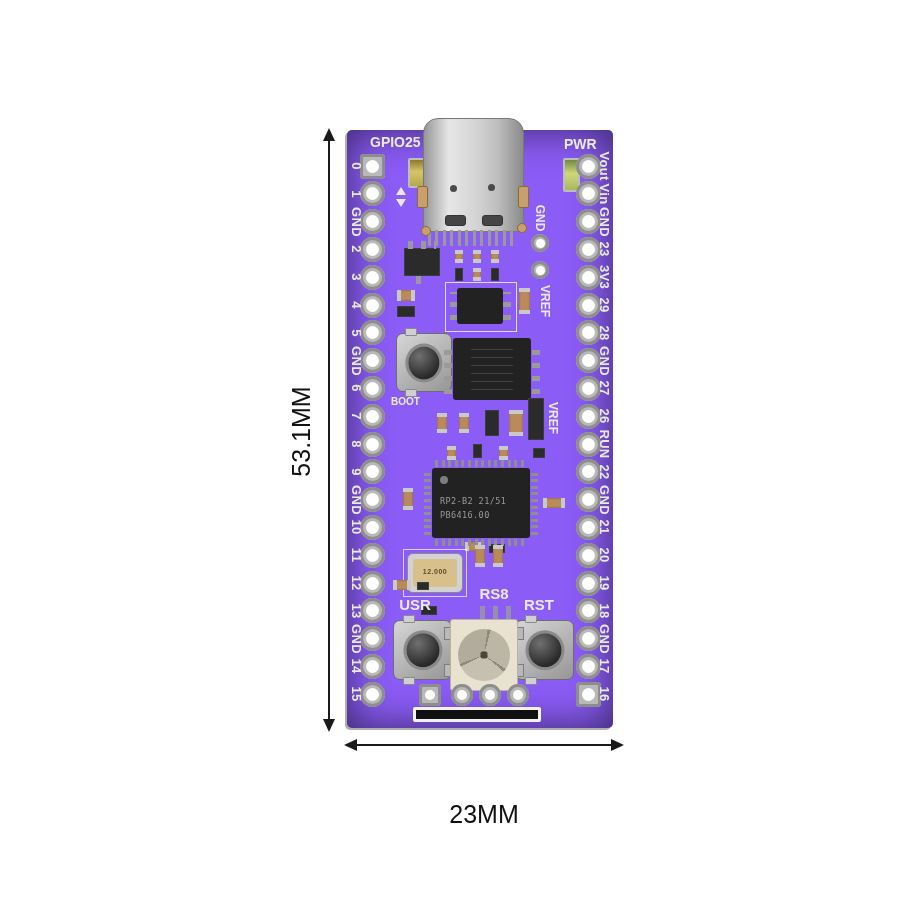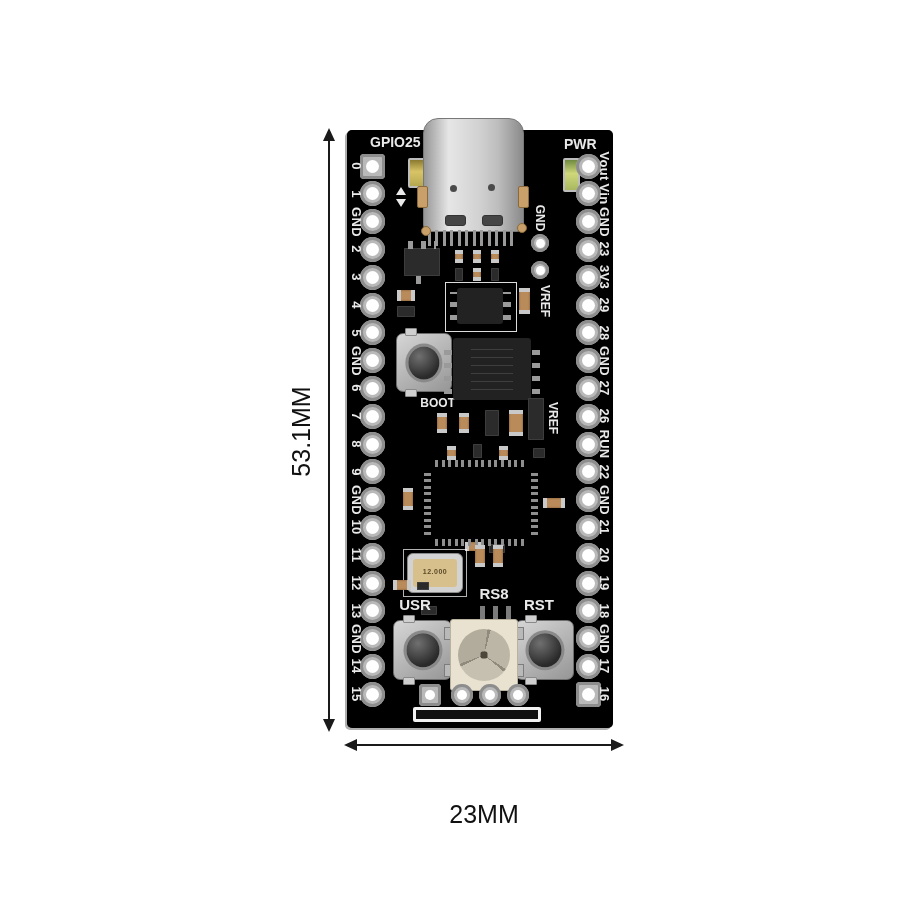--- a/index.html
+++ b/index.html
@@ -8,21 +8,21 @@
   
   .dim-line{position:absolute;background:#1a1a1a;}
   .arrow{position:absolute;width:0;height:0;}
   .arrow.up{border-left:6px solid transparent;border-right:6px solid transparent;border-bottom:13px solid #1a1a1a;}
   .arrow.down{border-left:6px solid transparent;border-right:6px solid transparent;border-top:13px solid #1a1a1a;}
   .arrow.left{border-top:6px solid transparent;border-bottom:6px solid transparent;border-right:13px solid #1a1a1a;}
   .arrow.right{border-top:6px solid transparent;border-bottom:6px solid transparent;border-left:13px solid #1a1a1a;}
   .dim-label{position:absolute;color:#111;font-size:25px;font-weight:400;text-align:center;white-space:nowrap;}
   .dim-label.v{transform:rotate(-90deg);}
   
-  .board{position:absolute;left:347px;top:130px;width:266px;height:598px;background:#000000;
+  .board{position:absolute;left:347px;top:130px;width:266px;height:598px;background:#8b5cf6;
          border-radius:5px;box-shadow:-2px 2px 0 rgba(110,110,110,.55), inset 0 0 40px rgba(0,0,0,.6);}
   .silk{color:#e9e9e9;position:absolute;font-weight:bold;white-space:nowrap;}
   .pad{position:absolute;width:25px;height:25px;border-radius:50%;background:#b9b9b9;
        box-shadow:inset 0 0 0 3px #8d8d8d;}
   .pad::after{content:'';position:absolute;inset:6px;border-radius:50%;background:#ffffff;}
   .pad.sq{border-radius:4px;}
   .pad.small{width:18px;height:18px;}
   .pad.small::after{inset:4.5px;}
   .pin-label{position:absolute;width:44px;height:16px;line-height:16px;font-size:13px;font-weight:bold;
              color:#e9e9e9;text-align:center;transform:rotate(90deg);letter-spacing:.3px;}
@@ -135,21 +135,21 @@
     <div class="legs-v" style="left:103px;top:162px;height:28px;"></div>
     <div class="legs-v" style="left:156px;top:162px;height:28px;"></div>
     <div class="chip" style="left:110px;top:158px;width:46px;height:36px;"></div>
     <div class="res v" style="left:172px;top:158px;width:11px;height:26px;"></div>
     <div class="silk vref" style="left:178px;top:164px;">VREF</div>
 
     <div class="tact" style="left:49px;top:203px;width:54px;height:57px;">
       <div class="nub" style="left:8px;top:-6px;"></div>
       <div class="nub" style="left:8px;bottom:-6px;"></div>
     </div>
-    <div class="silk" style="left:44px;top:266px;width:64px;font-size:12px;text-align:right;">BOOT</div>
+    <div class="silk" style="left:44px;top:266px;width:64px;font-size:10px;text-align:left;">BOOT</div>
 
     <div class="legs-v" style="left:97px;top:214px;height:50px;"></div>
     <div class="legs-v" style="left:185px;top:214px;height:50px;"></div>
     <div class="chip" style="left:106px;top:208px;width:78px;height:62px;">
       <div class="flash-text"></div>
     </div>
 
     <div class="dark-part" style="left:181px;top:268px;width:16px;height:42px;"></div>
     <div class="silk vref" style="left:186px;top:281px;">VREF</div>
 
@@ -164,20 +164,25 @@
     <div class="res v" style="left:100px;top:316px;width:9px;height:14px;"></div>
     <div class="dark-part" style="left:126px;top:314px;width:9px;height:14px;"></div>
     <div class="res v" style="left:152px;top:316px;width:9px;height:14px;"></div>
     <div class="res h" style="left:118px;top:412px;width:16px;height:9px;"></div>
     <div class="dark-part" style="left:142px;top:414px;width:16px;height:9px;"></div>
 
     <div class="qpins-h" style="left:88px;top:330px;"></div>
     <div class="qpins-h" style="left:88px;top:409px;"></div>
     <div class="qpins-v" style="left:77px;top:341px;"></div>
     <div class="qpins-v" style="left:184px;top:341px;"></div>
+    <div class="chip" style="left:85px;top:338px;width:98px;height:70px;">
+      <div class="pin1" style="left:8px;top:8px;"></div>
+      <div class="mcu-text" style="left:8px;top:28px;">RP2-B2  21/51</div>
+      <div class="mcu-text" style="left:8px;top:42px;">PB6416.00</div>
+    </div>
 
     <div class="outline" style="left:56px;top:419px;width:62px;height:46px;border-color:rgba(255,255,255,.7);"></div>
     <div class="xtal" style="left:60px;top:423px;width:54px;height:38px;">
       <div class="xtal-inner">12.000</div>
     </div>
     <div class="res v" style="left:128px;top:415px;width:10px;height:22px;"></div>
     <div class="res v" style="left:146px;top:415px;width:10px;height:22px;"></div>
 
     <div class="silk" style="left:125px;top:455px;width:44px;font-size:15px;text-align:center;">RS8</div>
     <div class="legs-h" style="left:133px;top:476px;width:36px;height:14px;opacity:.8;"></div>

